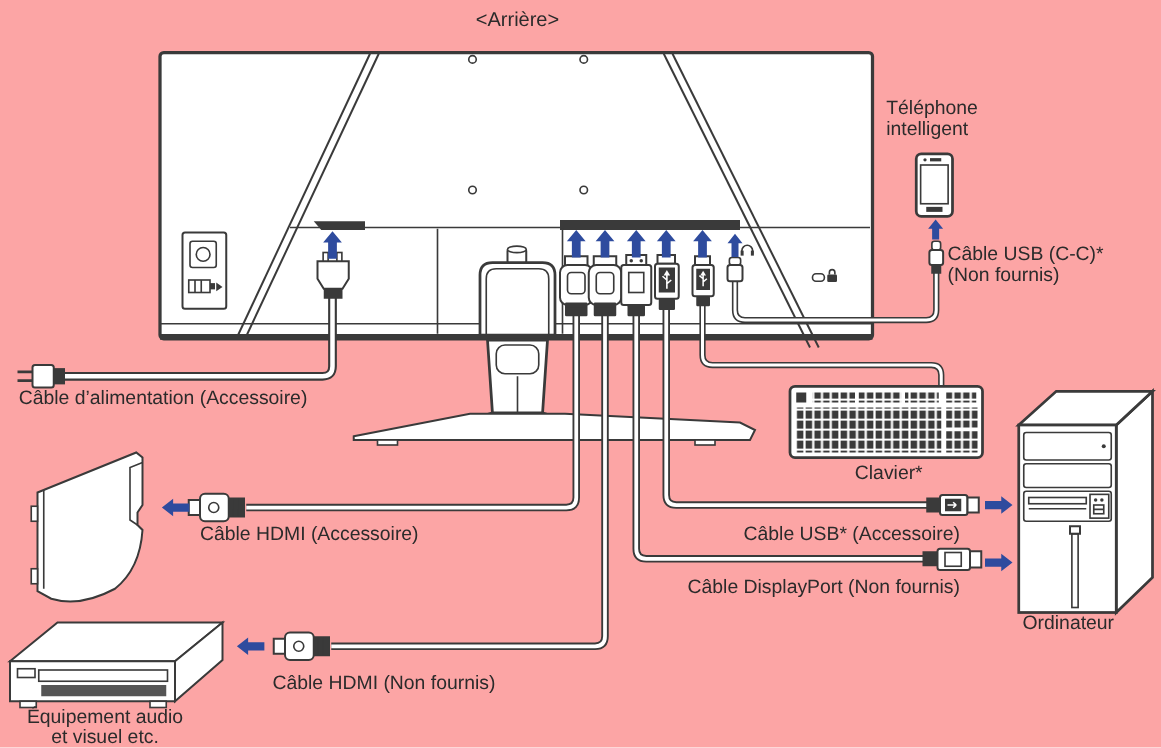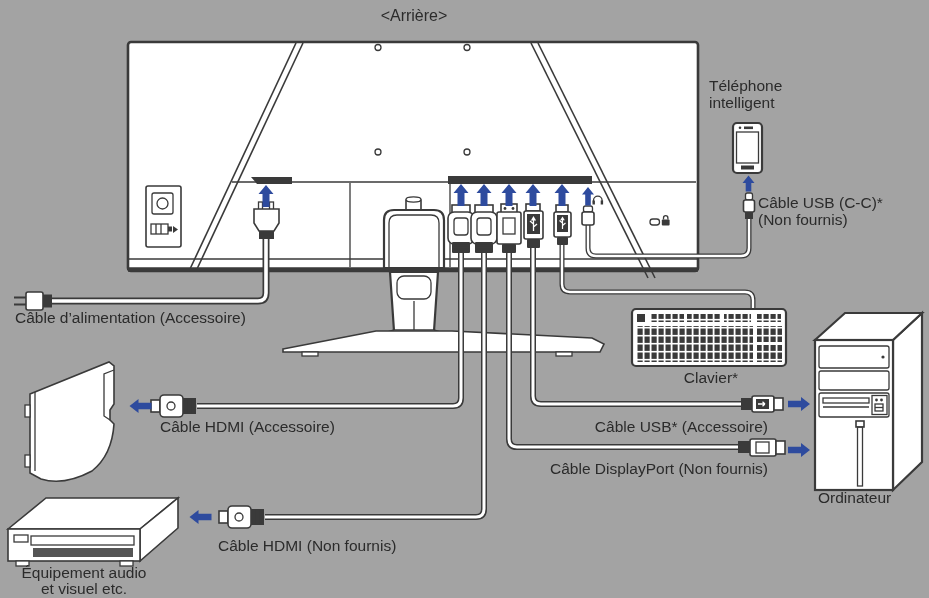--- a/index.html
+++ b/index.html
@@ -1,16 +1,16 @@
 <!DOCTYPE html>
 <html><head>
 <meta charset="utf-8">
 <style>
   html,body{margin:0;padding:0;background:#ffffff;}
-  .page{position:relative;width:929px;height:598px;background:#a3a3a3;overflow:hidden;
+  .page{position:relative;width:929px;height:598px;background:#fca5a5;overflow:hidden;
         font-family:"Liberation Sans", sans-serif;text-align:center;}
   svg{display:block}
   svg text{font-family:"Liberation Sans", sans-serif;fill:#2b2b2b;font-size:15.5px;}
   text.title{font-size:16px;}
   .ln{stroke:#3a3a3a;fill:none;}
   .lw1{stroke-width:1.3}.lw15{stroke-width:1.6}.lw2{stroke-width:2.2}.lw25{stroke-width:2.6}
   .wfill{fill:#ffffff;stroke:#3a3a3a;}
   .dark{fill:#3a3a3a;stroke:none;}
   .cable-o{stroke:#3a3a3a;stroke-width:6;fill:none;stroke-linejoin:round;}
   .cable-i{stroke:#ffffff;stroke-width:3;fill:none;stroke-linejoin:round;}

